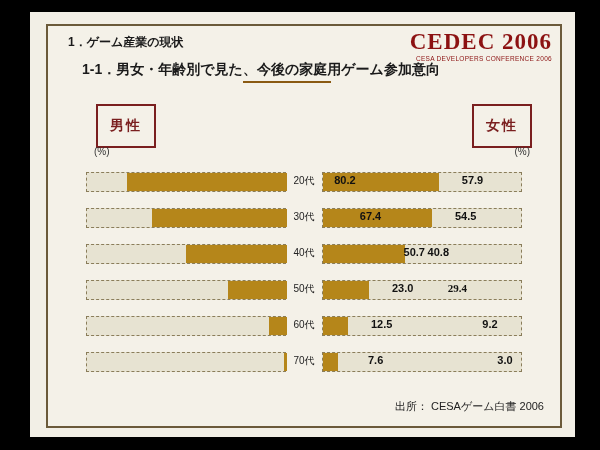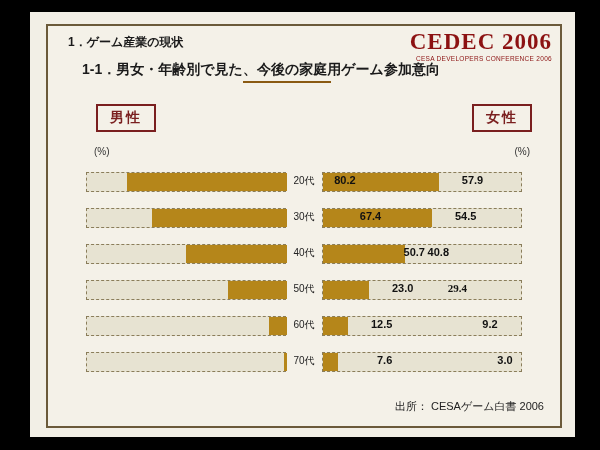--- a/index.html
+++ b/index.html
@@ -45,21 +45,21 @@
     position:absolute;left:195px;top:55px;width:88px;height:2px;
     background:#8a5a12;
   }
   
   .genderbox{
     position:absolute;
     border:2px solid #7a1f1f;
     background:#f4f1e8;
     color:#7a1f1f;
     font-size:14px;font-weight:bold;
-    padding:3px 12px;
+    padding:11px 12px;
     letter-spacing:2px;
   }
   .g-male{left:48px;top:78px;}
   .g-female{right:28px;top:78px;}
   .pct-left{position:absolute;left:46px;top:120px;font-size:10px;color:#333;}
   .pct-right{position:absolute;right:30px;top:120px;font-size:10px;color:#333;}
 
   
   .chart{
     position:absolute;left:20px;top:140px;width:472px;
@@ -209,20 +209,20 @@
             <div class="track" style="width: 200px;">
               <div class="fill" style="width: 3.4px; left: 196.6px;"></div>
             </div>
           </div>
           <div class="half half-r">
             <div class="track" style="width: 200px;">
               <div class="fill" style="width: 15.2px;"></div>
             </div>
           </div>
           <div class="val val-l" style="right: 27.4px;">3.0</div>
-          <div class="val val-r" style="left: 269px;">7.6</div>
+          <div class="val val-r" style="left: 260px;">7.6</div>
           <div class="agelabel">70代</div>
         </div>
       </div>
 
     <div class="source">出所： CESAゲーム白書 2006</div>
   </div>
 </div>
 
 </body></html>

